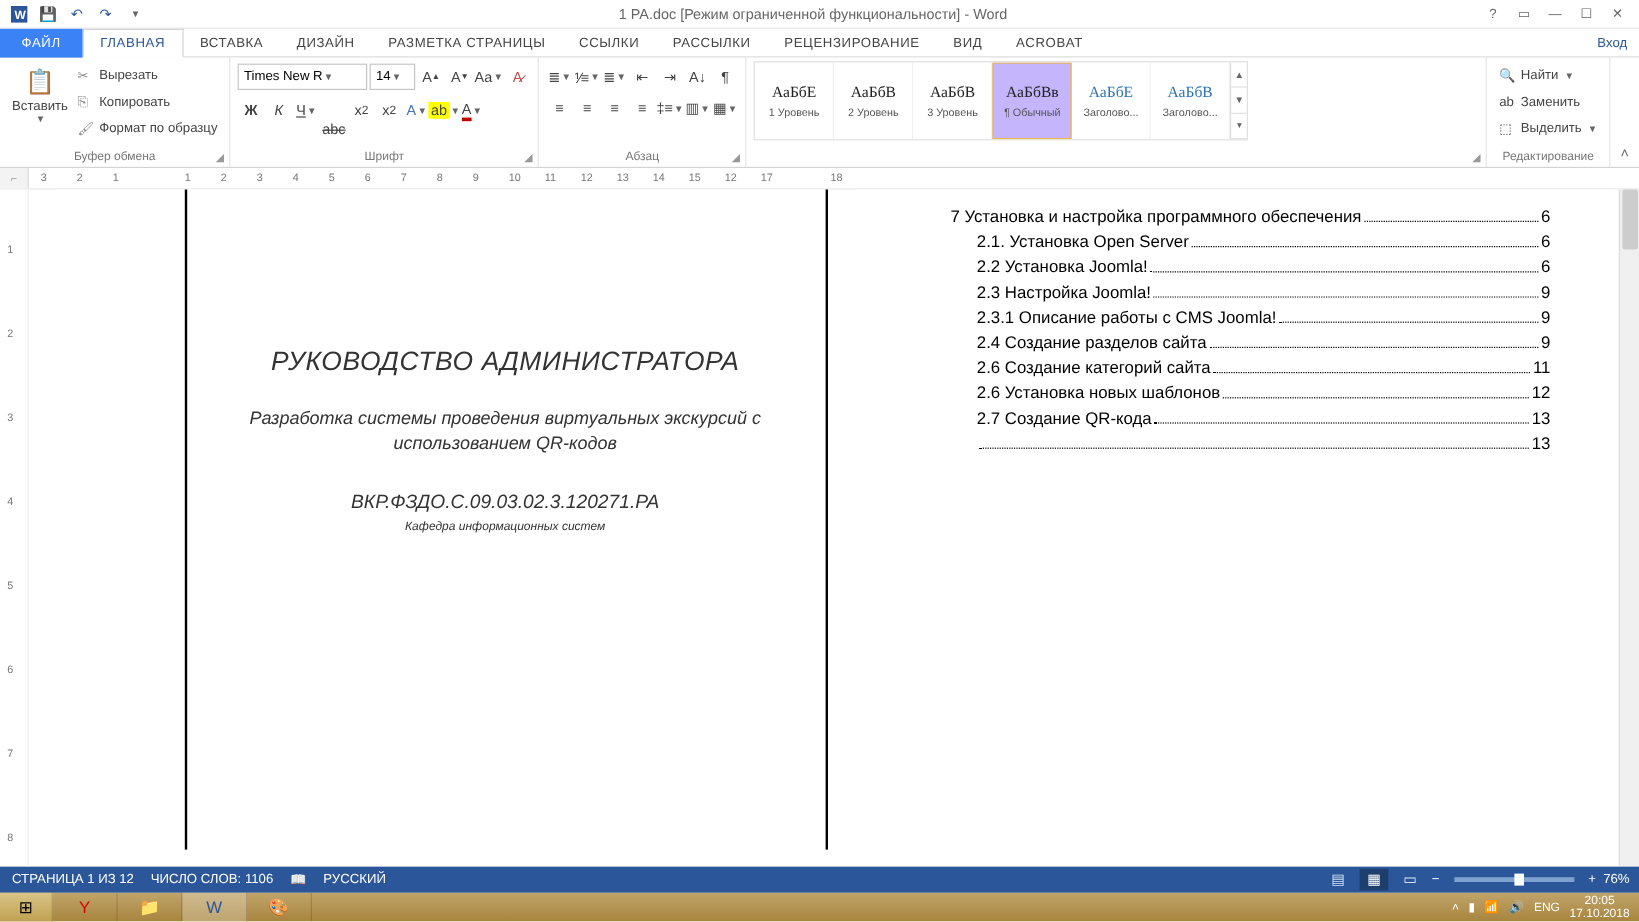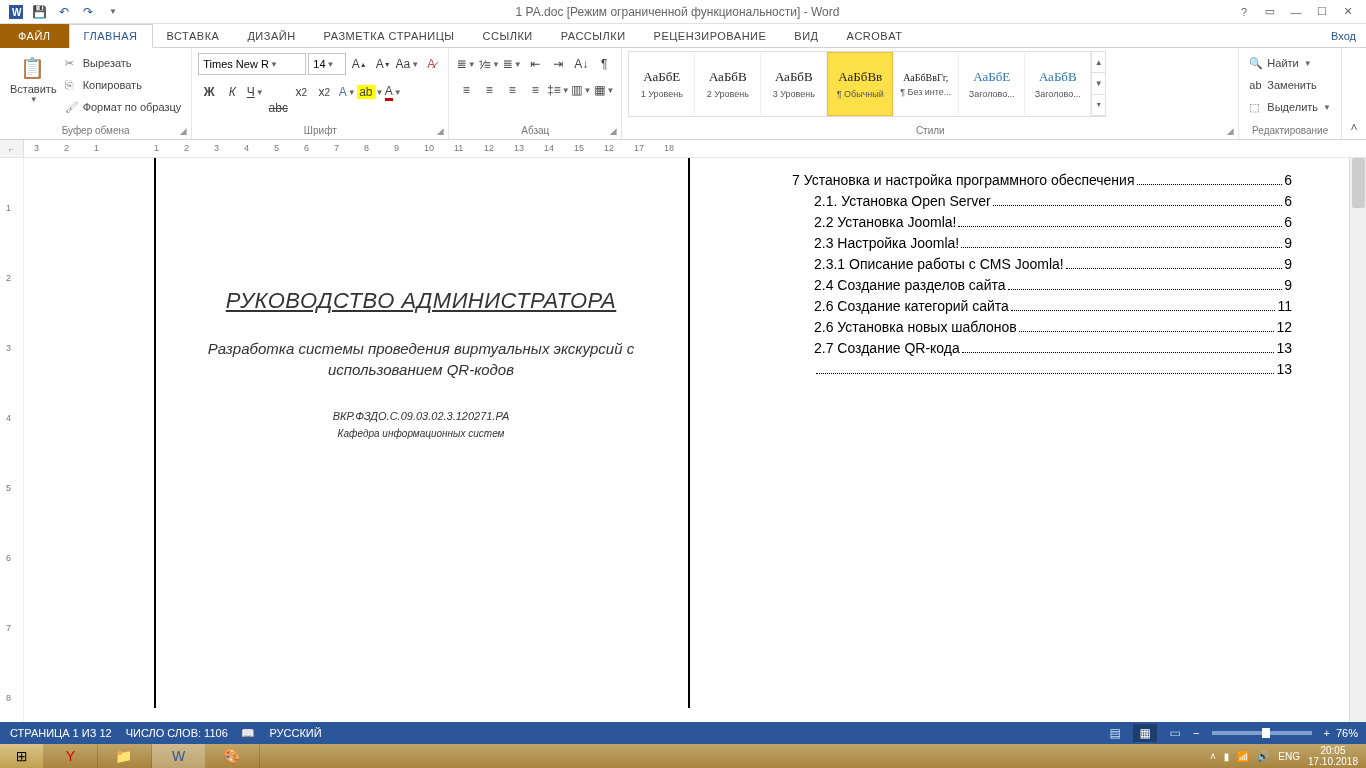--- a/index.html
+++ b/index.html
@@ -9,21 +9,21 @@
 .titlebar { height:24px; background:#fff; display:flex; align-items:center; border-bottom:1px solid #e1e1e1; }
 .qat { display:flex; align-items:center; gap:8px; padding:0 8px; }
 .qat-icon { width:16px; height:16px; display:flex; align-items:center; justify-content:center; color:#2b579a; font-size:12px; }
 .title { flex:1; text-align:center; color:#666; font-size:12px; }
 .win-controls { display:flex; gap:6px; padding:0 8px; }
 .win-btn { width:20px; height:20px; display:flex; align-items:center; justify-content:center; color:#666; font-size:11px; }
 
 
 .tabs { height:24px; display:flex; align-items:stretch; background:#fff; border-bottom:1px solid #d4d4d4; }
 .tab { padding:0 14px; display:flex; align-items:center; font-size:11px; color:#444; text-transform:uppercase; letter-spacing:.5px; cursor:pointer; }
-.tab-file { background:#a16207; color:#fff; padding:12px 18px; }
+.tab-file { background:#3b82f6; color:#fff; padding:12px 18px; }
 .tab-active { border:1px solid #d4d4d4; border-bottom:1px solid #fff; margin-bottom:-1px; background:#fff; color:#2b579a; }
 .tabs-spacer { flex:1; }
 .login { padding:0 10px; display:flex; align-items:center; color:#2b579a; font-size:11px; }
 
 
 .ribbon { height:92px; background:#fff; display:flex; border-bottom:1px solid #d4d4d4; }
 .group { border-right:1px solid #e5e5e5; padding:3px 6px 0; display:flex; flex-direction:column; position:relative; }
 .group-body { flex:1; display:flex; }
 .group-label { text-align:center; font-size:10px; color:#777; padding:2px 0 3px; }
 .group-corner { position:absolute; right:2px; bottom:2px; width:12px; height:12px; font-size:9px; color:#999; display:flex; align-items:center; justify-content:center; }
@@ -40,21 +40,21 @@
 .rb-btn { width:22px; height:22px; display:flex; align-items:center; justify-content:center; font-size:12px; color:#444; border:1px solid transparent; }
 .font-bottom { display:flex; align-items:center; gap:1px; height:26px; margin-top:2px; }
 .font-col { display:flex; flex-direction:column; }
 
 .para-row { display:flex; align-items:center; gap:1px; height:26px; }
 .para-col { display:flex; flex-direction:column; }
 
 
 .styles-gallery { display:flex; border:1px solid #e0e0e0; height:66px; overflow:hidden;}
 .style-item { width:66px; border-right:1px solid #f0f0f0; display:flex; flex-direction:column; align-items:center; justify-content:center; cursor:pointer; }
-.style-item.sel { border:1px solid #f2ba41; background:#fde047; }
+.style-item.sel { border:1px solid #f2ba41; background:#c4b5fd; }
 .style-prev { font-size:13px; font-family:"Times New Roman",serif; color:#222; }
 .style-name { font-size:9px; color:#555; margin-top:4px; white-space:nowrap; overflow:hidden; text-overflow:ellipsis; max-width:62px; }
 .gallery-scroll { width:14px; display:flex; flex-direction:column; border-left:1px solid #e0e0e0; }
 .gallery-scroll div { flex:1; display:flex; align-items:center; justify-content:center; font-size:8px; color:#666; border-bottom:1px solid #e0e0e0; }
 
 .edit-col { display:flex; flex-direction:column; gap:2px; padding:2px 4px; }
 .edit-item { display:flex; align-items:center; gap:4px; font-size:11px; color:#444; height:20px; }
 .edit-item .ic { width:14px; font-size:11px; }
 
 .ribbon-collapse { width:24px; display:flex; align-items:flex-end; justify-content:center; padding-bottom:4px; color:#666; }
@@ -68,23 +68,23 @@
 
 .doc-area { height:564px; display:flex; background:#fff; }
 .ruler-v { width:24px; background:#fff; border-right:1px solid #eee; position:relative; font-size:9px; color:#777; }
 .ruler-v span { position:absolute; left:6px; }
 .pages { flex:1; position:relative; background:#fff; overflow:hidden; }
 .page { position:absolute; background:#fff; }
 .page1 { left:24px; top:-10px; width:640px; height:560px; }
 .page1-border-l { position:absolute; left:106px; top:0; width:2px; height:560px; background:#000; }
 .page1-border-r { position:absolute; left:640px; top:0; width:2px; height:560px; background:#000; }
 .page1-content { position:absolute; left:108px; top:140px; width:530px; text-align:center; font-family:"Segoe UI",sans-serif; font-style:italic; color:#333; }
-.doc-title { font-size:22px; margin-bottom:24px; letter-spacing:.5px;text-decoration:underline; }
+.doc-title { font-size:22px; margin-bottom:24px; letter-spacing:.5px; }
 .doc-sub { font-size:15px; margin-bottom:30px; line-height:1.4; }
-.doc-code { font-size:11px; margin-bottom:6px; }
+.doc-code { font-size:16px; margin-bottom:6px; }
 .doc-dept { font-size:10px; }
 
 .page2 { left:690px; top:0; width:630px; height:560px; }
 .toc { position:absolute; left:78px; top:14px; width:500px; font-family:"Times New Roman",serif; font-size:14px; color:#000; }
 .toc-row { display:flex; align-items:baseline; height:21px; }
 .toc-text { white-space:nowrap; }
 .toc-dots { flex:1; border-bottom:1px dotted #000; margin:0 2px 3px; }
 .toc-page { }
 .toc-indent { padding-left:22px; }
 
@@ -269,39 +269,34 @@
           </div>
           <div class="style-item">
             <div class="style-prev">АаБбВ</div>
             <div class="style-name">3 Уровень</div>
           </div>
           <div class="style-item sel">
             <div class="style-prev">АаБбВв</div>
             <div class="style-name">¶ Обычный</div>
           </div>
           <div class="style-item">
-            <div class="style-prev" style="font-size: 10px;">АаБбВвГг,</div>
-            <div class="style-name">¶ Без инте...</div>
-          </div>
-          <div class="style-item">
             <div class="style-prev" style="color: rgb(46, 116, 181);">АаБбЕ</div>
             <div class="style-name">Заголово...</div>
           </div>
           <div class="style-item">
             <div class="style-prev" style="color: rgb(46, 116, 181);">АаБбВ</div>
             <div class="style-name">Заголово...</div>
           </div>
           <div class="gallery-scroll">
             <div>▲</div>
             <div>▼</div>
             <div>▾</div>
           </div>
         </div>
     </div>
-    <div class="group-label">Стили</div>
     <div class="group-corner">◢</div>
   </div>
 
   <div class="group">
     <div class="group-body">
       <div class="edit-col">
         <div class="edit-item">
             <span class="ic">🔍</span>
             <span>Найти</span>
             <span class="dd">▼</span>
@@ -340,21 +335,21 @@
       <span style="left: 340px;">8</span>
       <span style="left: 370px;">9</span>
       <span style="left: 400px;">10</span>
       <span style="left: 430px;">11</span>
       <span style="left: 460px;">12</span>
       <span style="left: 490px;">13</span>
       <span style="left: 520px;">14</span>
       <span style="left: 550px;">15</span>
       <span style="left: 580px;">12</span>
       <span style="left: 610px; text-align: right;">17</span>
-      <span style="left: 640px;">18</span>
+      <span style="left: 668px;">18</span>
     </div>
 </div>
 
 <div class="doc-area">
   <div class="ruler-v" id="ruler-v">
       <span style="top: 10px;"></span>
       <span style="top: 45px;">1</span>
       <span style="top: 80px;"></span>
       <span style="top: 115px;">2</span>
       <span style="top: 150px;"></span>

